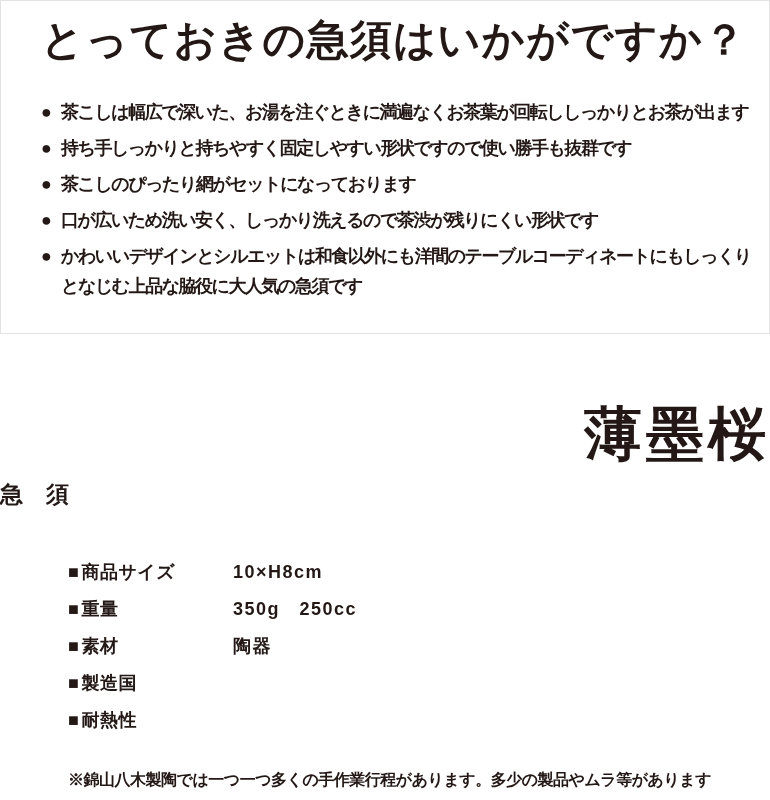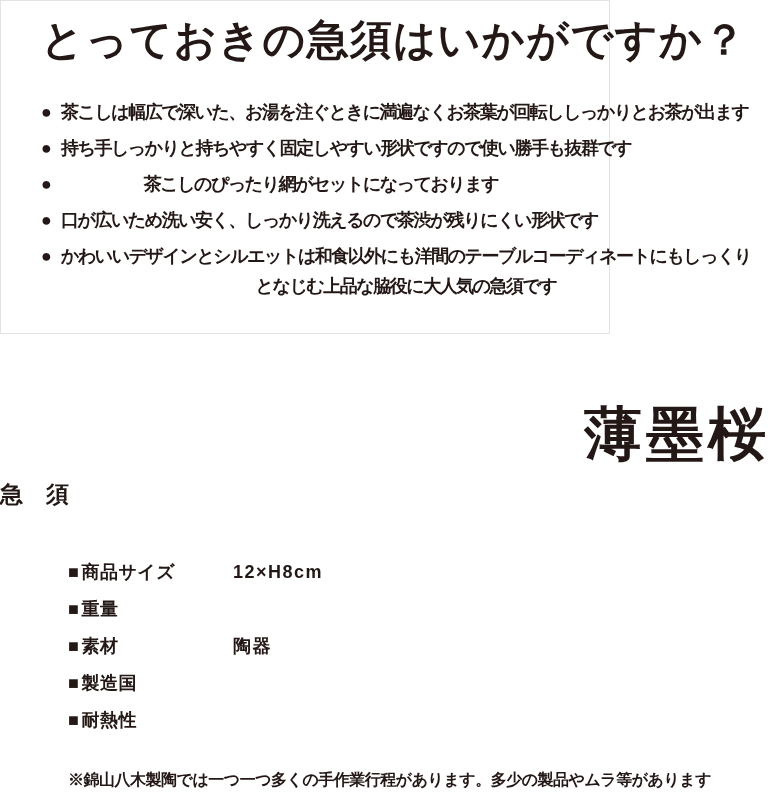--- a/index.html
+++ b/index.html
@@ -6,21 +6,21 @@
   html, body {
     width: 770px;
     height: 800px;
     background: #ffffff;
     font-family: "Liberation Sans", sans-serif;
     color: #231815;
     overflow: hidden;
   }
   
   .features-panel {
-    width: 610px;
+    width: 770px;
     height: 334px;
     border: 1px solid #e3e3e3;
     padding: 14px 28px 0 40px;
   }
   .hero-title {
     font-size: 42px;
     font-weight: 700;
     letter-spacing: 1.3px;
     line-height: 1.2;
     white-space: nowrap;
@@ -37,21 +37,20 @@
     line-height: 30px;
     letter-spacing: -1.5px;
   }
   .bullet-mark {
     flex: 0 0 20px;
     width: 20px;
   }
   .bullet-text {
     flex: 1;
     white-space: pre;
-    text-align: center;
   }
   
   .product-title {
     margin-top: 68px;
     text-align: right;
     font-size: 58px;
     font-weight: 700;
     letter-spacing: 4px;
     line-height: 1.1;
   }
@@ -125,27 +124,28 @@
 <div>
   <h2 class="product-title">薄墨桜</h2>
   <h3 class="product-subtitle">急　須</h3>
 
   <div class="spec-list">
     <div class="spec-row">
       <span class="spec-label-cell">
           <span class="spec-marker">■</span>
           <span>商品サイズ</span>
         </span>
-      <span class="spec-value">12×H8cm</span>
+      <span class="spec-value">10×H8cm</span>
     </div>
     <div class="spec-row">
       <span class="spec-label-cell">
           <span class="spec-marker">■</span>
           <span>重量</span>
         </span>
+      <span class="spec-value">350g　250cc</span>
     </div>
     <div class="spec-row">
       <span class="spec-label-cell">
           <span class="spec-marker">■</span>
           <span>素材</span>
         </span>
       <span class="spec-value">陶器</span>
     </div>
     <div class="spec-row">
       <span class="spec-label-cell">

